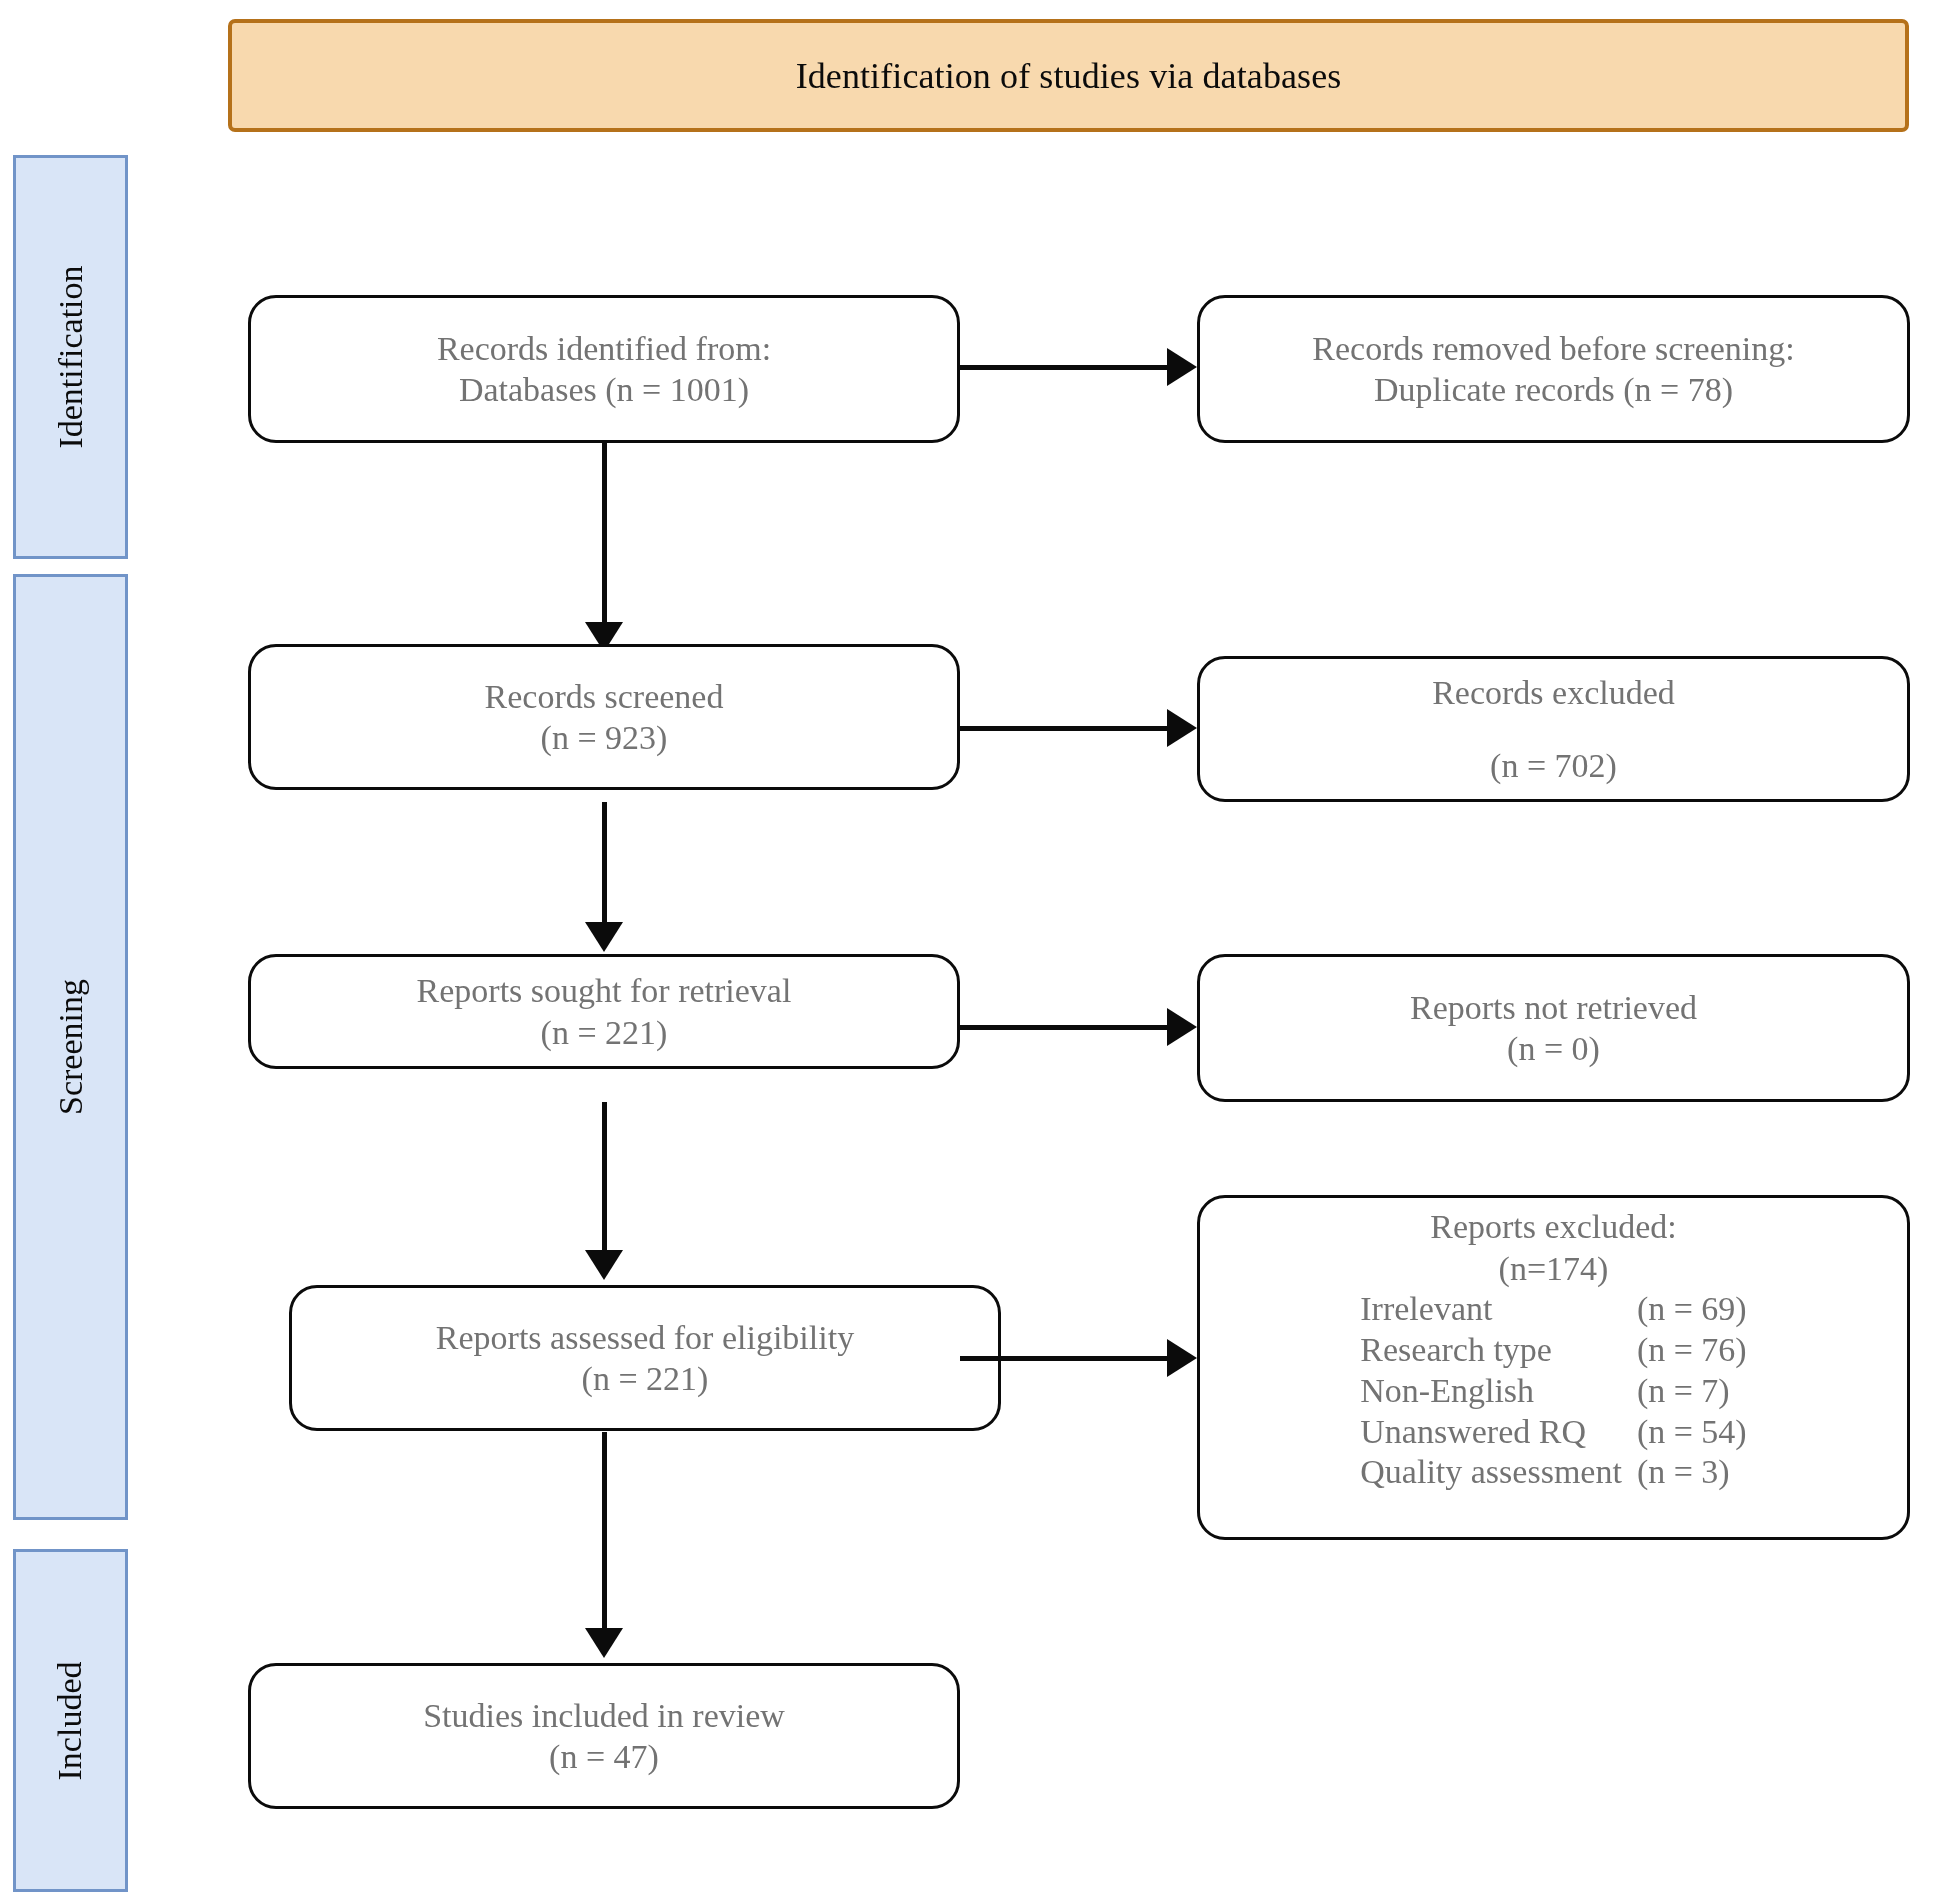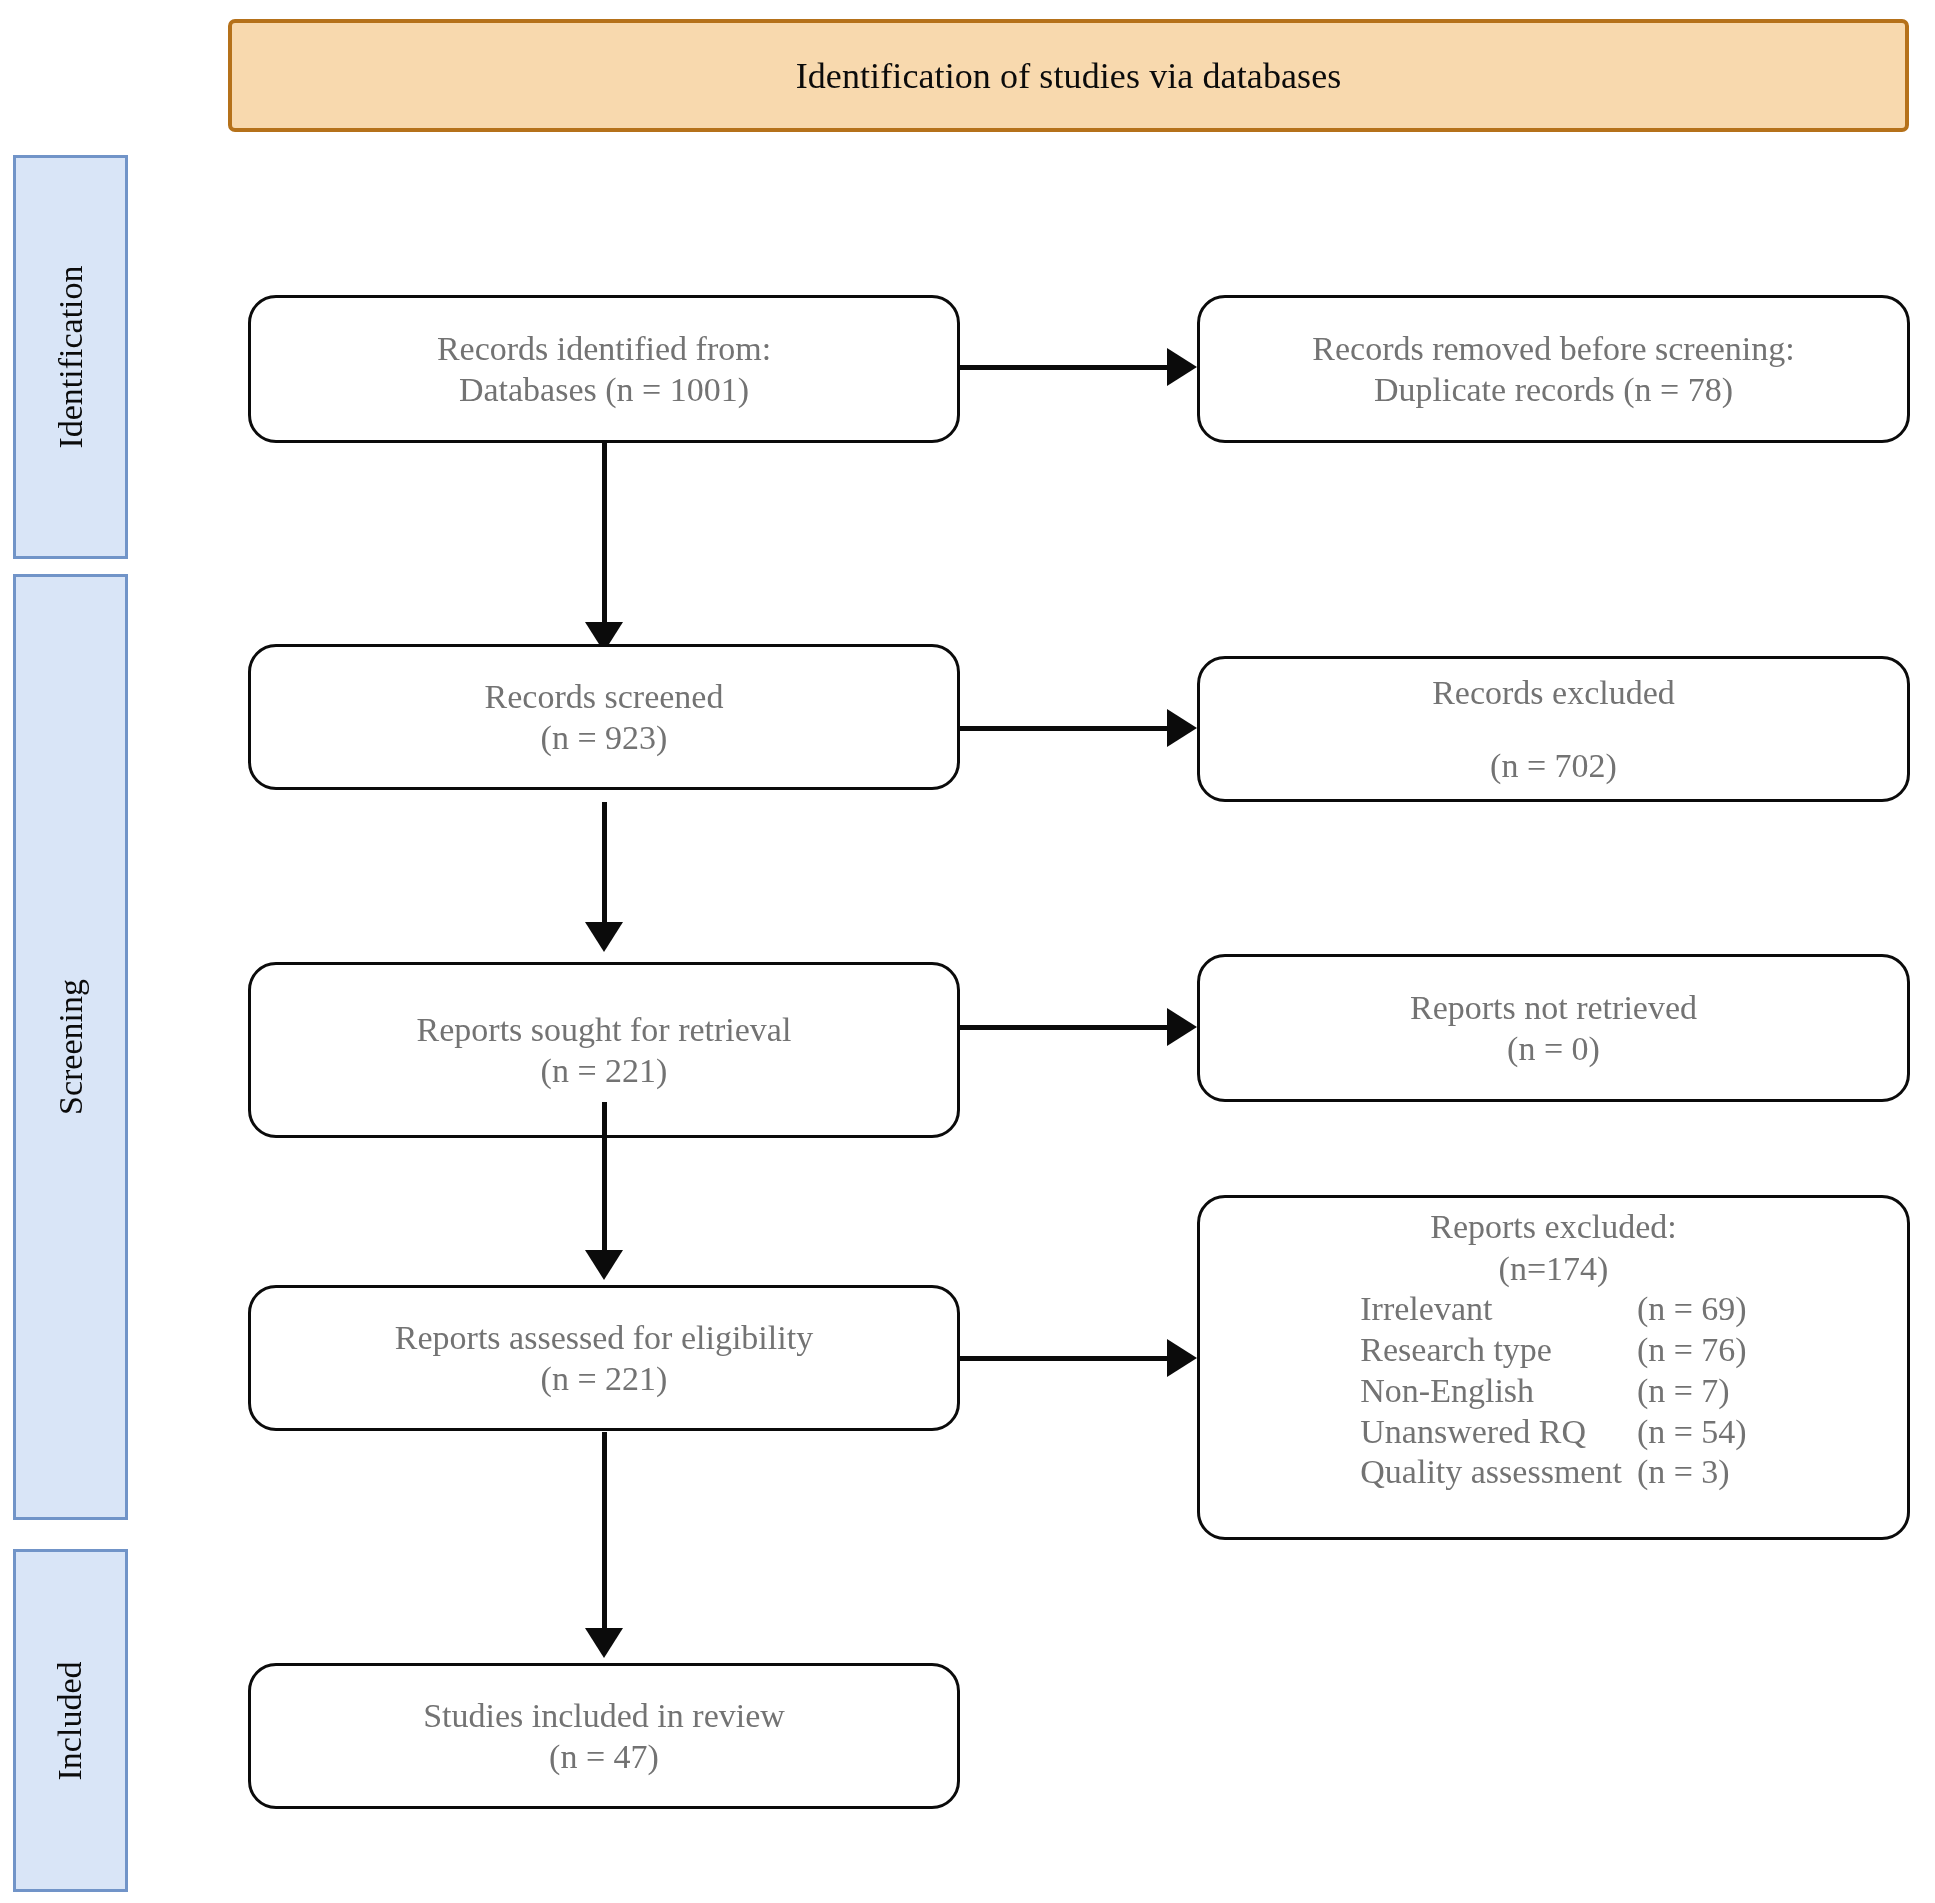--- a/index.html
+++ b/index.html
@@ -53,23 +53,23 @@
   }
   .flow-box .ln{ display:block; white-space:nowrap; }
 
   .box-left { left:248px;  width:712px; }
   .box-right{ left:1197px; width:713px; }
 
   #box-identified       { top:295px;  height:148px; }
   #box-removed          { top:295px;  height:148px; }
   #box-screened         { top:644px; height:146px; }
   #box-excluded-screen  { top:656px; height:146px;gap:32px; }
-  #box-sought           { top:954px; height:176px;margin-top:8px; }
+  #box-sought           { top:954px; height:115px; }
   #box-not-retrieved    { top:954px; height:148px; }
-  #box-assessed         { top:1285px; height:146px; }
+  #box-assessed         { top:1285px; height:146px;margin-left:41px; }
   #box-included         { top:1663px; height:146px; }
 
   
   #box-reports-excluded{
     top:1195px; height:345px;
     justify-content:flex-start;
     padding:8.2px 17.6px 8.2px 17.6px;
   }
   #box-reports-excluded .hdr{ display:block; white-space:nowrap; }
   .excl-list{

